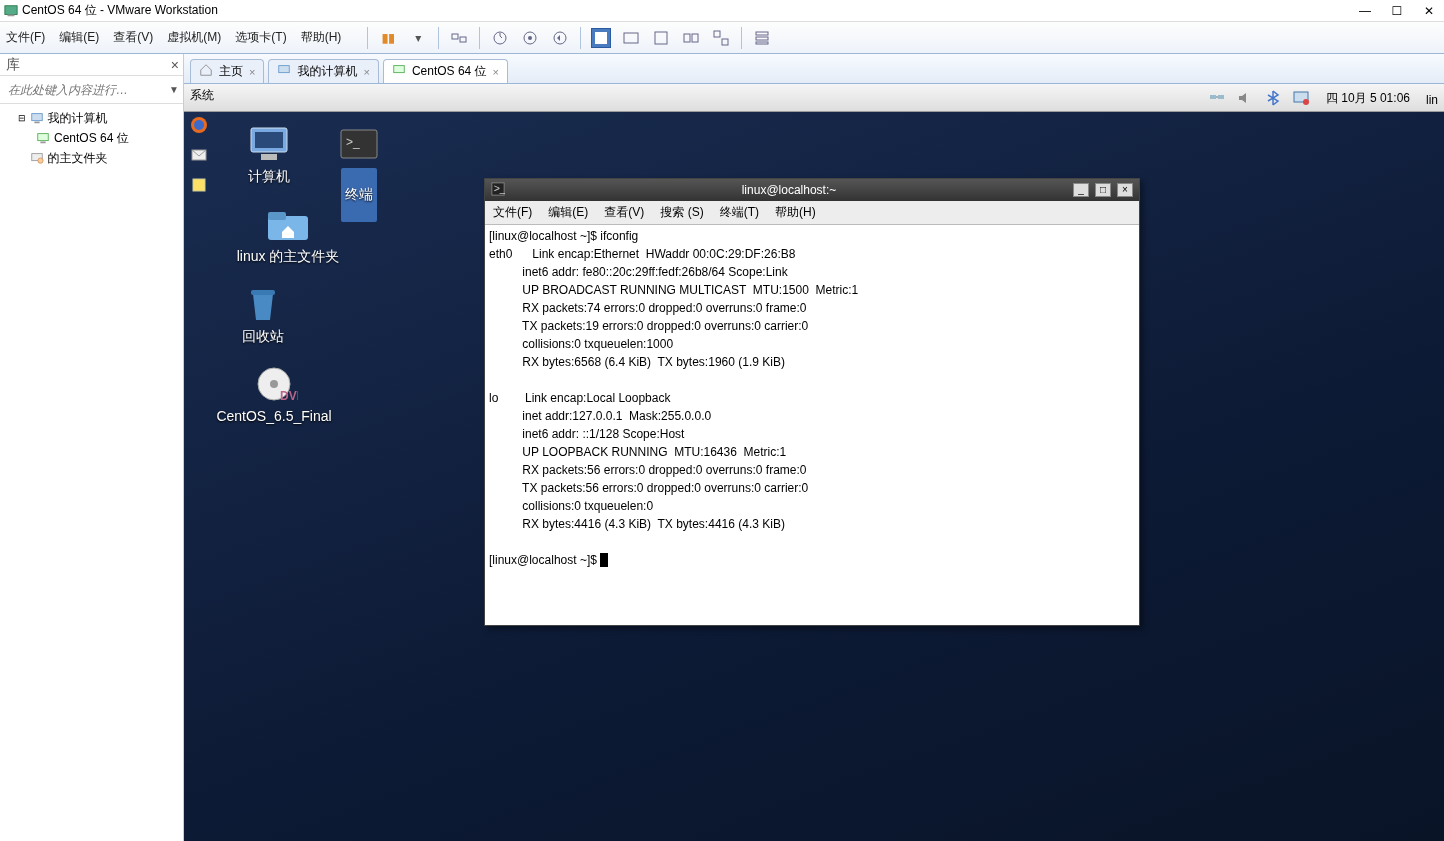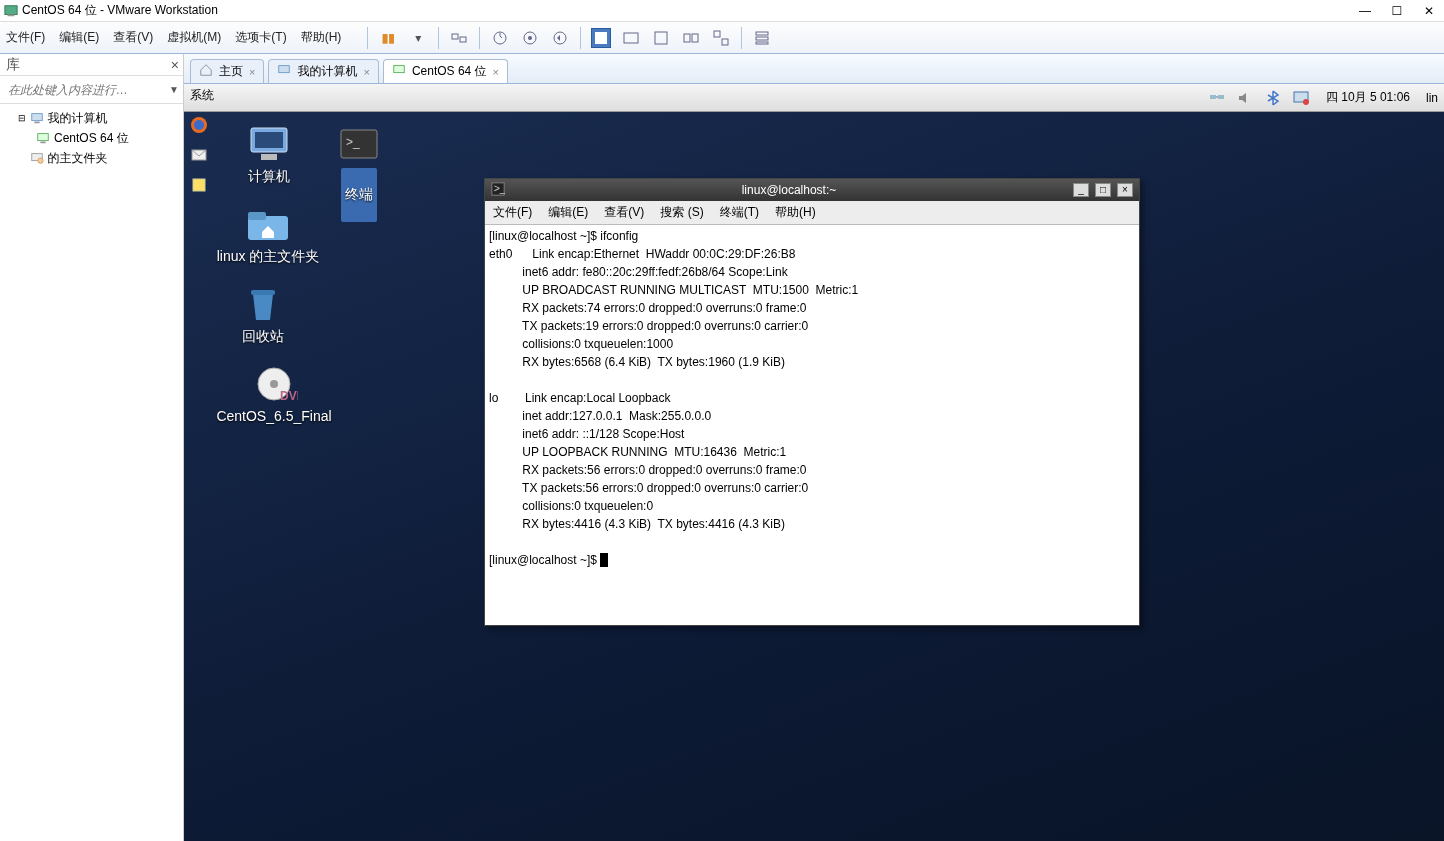--- a/index.html
+++ b/index.html
@@ -43,21 +43,21 @@
 
 .tabstrip { height: 30px; background: linear-gradient(#f7fbff,#e4ecf7); border-bottom:1px solid #9bb6d6; display:flex; align-items:flex-end; padding: 0 6px; gap:4px; }
 .tab { height:24px; background:#eaf0fa; border:1px solid #a9bcd6; border-bottom:none; border-radius:4px 4px 0 0; display:flex; align-items:center; padding:0 8px; gap:6px; }
 .tab.active { background:#fff; }
 .tab-close { color:#888; font-size:11px; }
 
 
 .vm-desktop { flex:1; background: linear-gradient(160deg,#1a2d52 0%, #0d1a35 60%, #091427 100%); position:relative; overflow:hidden; }
 .gnome-panel { height:28px; background:linear-gradient(#f5f5f5,#dedede); border-bottom:1px solid #9a9a9a; display:flex; align-items:center; padding:0 6px; gap:10px; }
 .gnome-panel .left { display:flex; align-items:flex-start; gap:12px;flex-direction:column; }
-.gnome-panel .right { margin-left:auto; display:flex; align-items:center; gap:10px; }
+.gnome-panel .right { margin-left:auto; display:flex; align-items:flex-end; gap:10px; }
 .panel-icon { width:18px; height:18px; }
 .foot-icon { width:16px; height:16px; }
 
 
 .desk-icon { position:absolute; width:90px; display:flex; flex-direction:column; align-items:center; gap:4px; }
 .desk-icon .glyph { width:48px; height:40px; display:flex; align-items:center; justify-content:center; }
 .desk-icon .label { color:#fff; text-align:center; font-size:14px; text-shadow:0 1px 2px #000; }
 .desk-icon.selected .label { background:#3a6ab0; padding:18px 4px; border-radius:2px; }
 
 
@@ -321,21 +321,21 @@
       <div class="desk-icon selected" style="left:130px; top:40px;">
         <div class="glyph">
           <svg viewBox="0 0 48 40">
               <rect x="6" y="6" width="36" height="28" rx="2" fill="#333" stroke="#888"></rect>
               <text x="11" y="22" fill="#ccc" font-family="monospace" font-size="10">&gt;_</text>
             </svg>
         </div>
         <div class="label">终端</div>
       </div>
 
-      <div class="desk-icon" style="left:24px; top:120px; width:120px;">
+      <div class="desk-icon" style="left:44px; top:120px; width:120px;">
         <div class="glyph">
           <svg viewBox="0 0 48 40">
               <rect x="4" y="12" width="40" height="24" rx="3" fill="#7ab6e8"></rect>
               <rect x="4" y="8" width="18" height="8" rx="2" fill="#5a96c8"></rect>
               <path d="M18 28 l6 -6 l6 6 v6 h-12 z" fill="#fff"></path>
             </svg>
         </div>
         <div class="label">linux 的主文件夹</div>
       </div>
 

